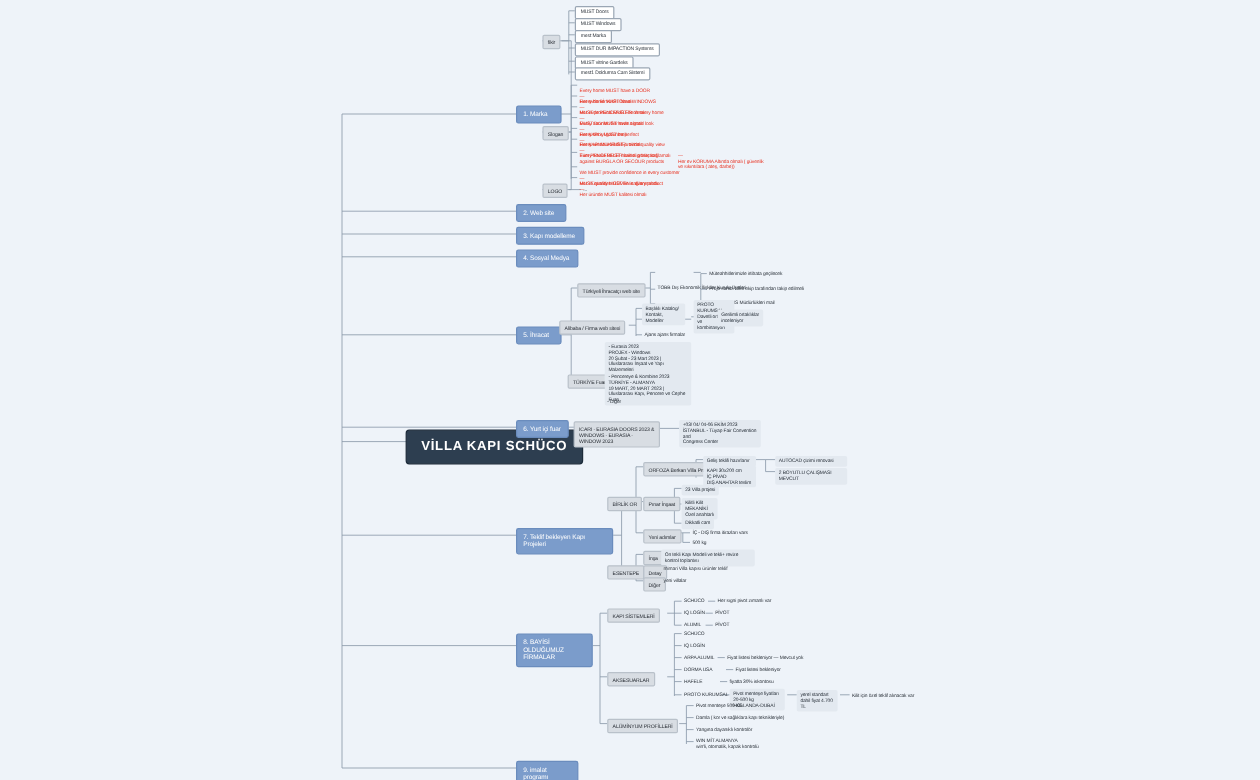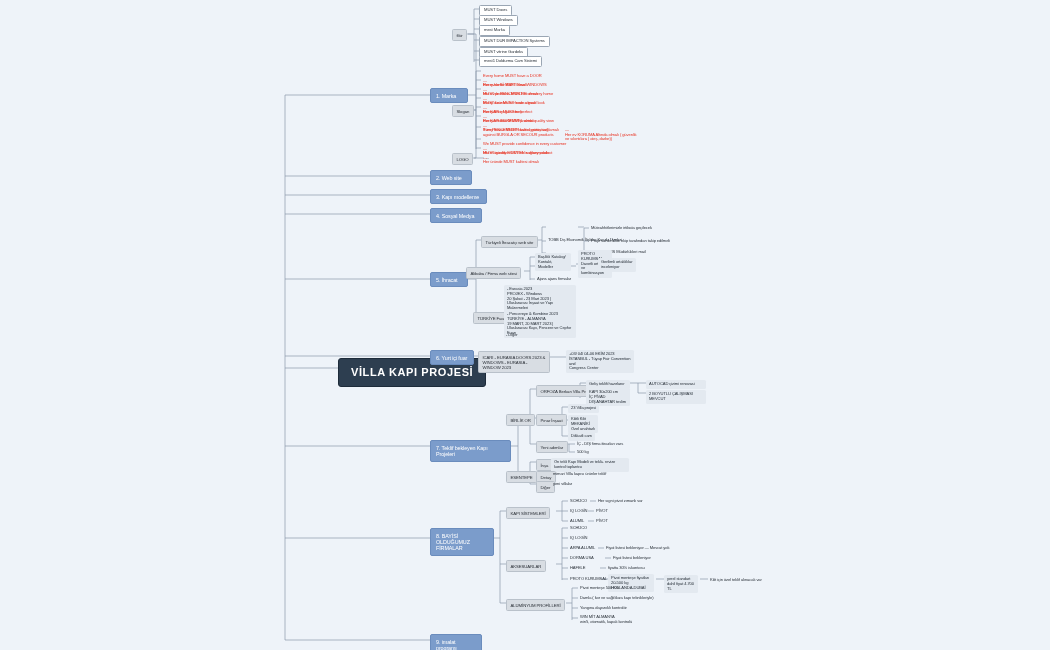--- a/index.html
+++ b/index.html
@@ -239,21 +239,21 @@
 
       <path d="M566 603 H 572"></path>
       <path d="M572 588 V 620"></path>
       <path d="M572 588 H 578"></path>
       <path d="M572 598 H 578"></path>
       <path d="M572 608 H 578"></path>
       <path d="M572 618 H 578"></path>
     </g>
   </svg>
 
-  <div class="node root" style="left:338px; top:358px;">VİLLA KAPI PROJESİ</div>
+  <div class="node root" style="left:338px; top:358px;">VİLLA KAPI SCHÜCO</div>
 
   <div class="node lvl1" style="left:430px; top:88px; width:38px;">1. Marka</div>
   <div class="node lvl1" style="left:430px; top:170px; width:42px;">2. Web site</div>
   <div class="node lvl1" style="left:430px; top:189px; width:57px;">3. Kapı modelleme</div>
   <div class="node lvl1" style="left:430px; top:208px; width:52px;">4. Sosyal Medya</div>
   <div class="node lvl1" style="left:430px; top:272px; width:38px;">5. İhracat</div>
   <div class="node lvl1" style="left:430px; top:350px; width:44px;">6. Yurt içi fuar</div>
   <div class="node lvl1" style="left:430px; top:440px; width:81px;">7. Teklif bekleyen Kapı Projeleri</div>
   <div class="node lvl1" style="left:430px; top:528px; width:64px;">8. BAYİSİ OLDUĞUMUZ
 FİRMALAR</div>

